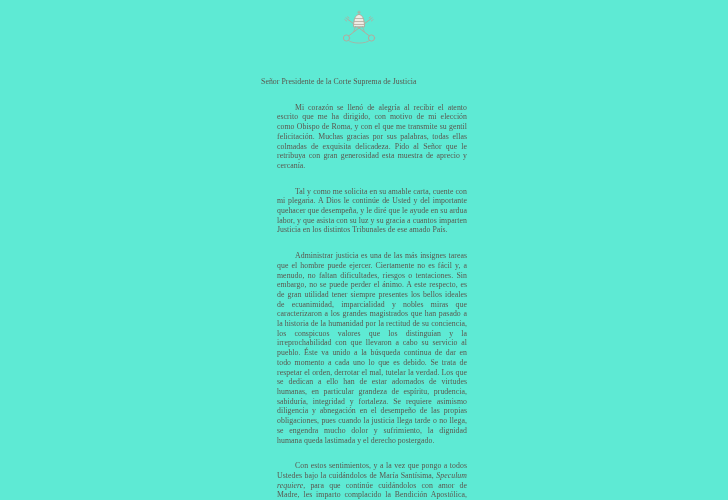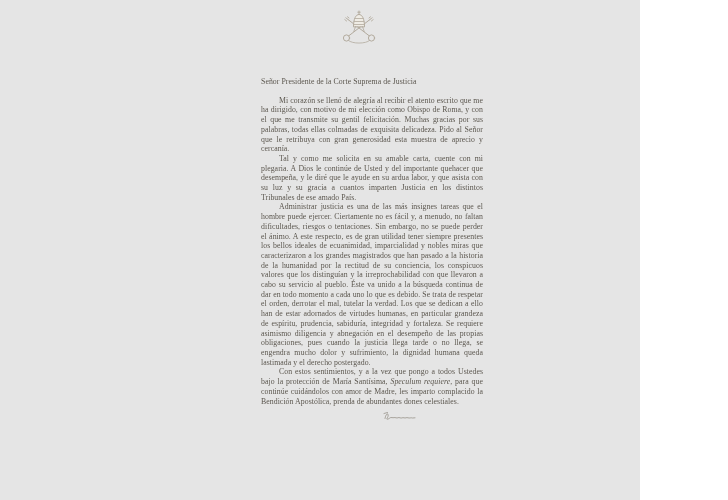--- a/index.html
+++ b/index.html
@@ -2,23 +2,23 @@
 <html><head>
 <meta charset="utf-8">
 <style>
   html, body {
     margin: 0;
     padding: 0;
     background: #ffffff;
   }
   .page {
     position: relative;
-    width: 640px;
+    width: 728px;
     height: 500px;
-    background: #e5e5e5;
+    background: #5eead4;
     overflow: hidden;
     font-family: "Liberation Serif", "DejaVu Serif", serif;
   }
   .crest {
     position: absolute;
     left: 338px;
     top: 10px;
     width: 42px;
     height: 36px;
   }
@@ -31,21 +31,21 @@
     font-size: 7.8px;
     line-height: 9.7px;
     letter-spacing: 0.05px;
   }
   .salutation {
     margin: 0 0 9px 0;
     white-space: nowrap;
   }
   .salutation div { margin: 0; }
   p.body {
-    margin: 0;
+    margin: 16px;
     text-align: justify;
     text-indent: 18px;
   }
   p.body .italic { font-style: italic; }
   .dateline {
     margin: 10px 0 0 0;
     text-indent: 18px;
   }
   .signature {
     margin: 3px 0 0 120px;
@@ -83,21 +83,21 @@
   <div class="letter">
 
     <div class="salutation">
       <div>Señor Presidente de la Corte Suprema de Justicia</div>
     </div>
 
     <p class="body">Mi corazón se llenó de alegría al recibir el atento escrito que me ha dirigido, con motivo de mi elección como Obispo de Roma, y con el que me transmite su gentil felicitación. Muchas gracias por sus palabras, todas ellas colmadas de exquisita delicadeza. Pido al Señor que le retribuya con gran generosidad esta muestra de aprecio y cercanía.</p>
     <p class="body">Tal y como me solicita en su amable carta, cuente con mi plegaria. A Dios le continúe de Usted y del importante quehacer que desempeña, y le diré que le ayude en su ardua labor, y que asista con su luz y su gracia a cuantos imparten Justicia en los distintos Tribunales de ese amado País.</p>
     <p class="body">Administrar justicia es una de las más insignes tareas que el hombre puede ejercer. Ciertamente no es fácil y, a menudo, no faltan dificultades, riesgos o tentaciones. Sin embargo, no se puede perder el ánimo. A este respecto, es de gran utilidad tener siempre presentes los bellos ideales de ecuanimidad, imparcialidad y nobles miras que caracterizaron a los grandes magistrados que han pasado a la historia de la humanidad por la rectitud de su conciencia, los conspicuos valores que los distinguían y la irreprochabilidad con que llevaron a cabo su servicio al pueblo. Éste va unido a la búsqueda continua de dar en todo momento a cada uno lo que es debido. Se trata de respetar el orden, derrotar el mal, tutelar la verdad. Los que se dedican a ello han de estar adornados de virtudes humanas, en particular grandeza de espíritu, prudencia, sabiduría, integridad y fortaleza. Se requiere asimismo diligencia y abnegación en el desempeño de las propias obligaciones, pues cuando la justicia llega tarde o no llega, se engendra mucho dolor y sufrimiento, la dignidad humana queda lastimada y el derecho postergado.</p>
 
-    <p class="body"><span>Con estos sentimientos, y a la vez que pongo a todos Ustedes bajo la protección de María Santísima, </span><span class="italic">Speculum requiere</span><span>, para que continúe cuidándolos con amor de Madre, les imparto complacido la Bendición Apostólica, prenda de abundantes dones celestiales.</span></p>
+    <p class="body"><span>Con estos sentimientos, y a la vez que pongo a todos Ustedes bajo la cuidándolos de María Santísima, </span><span class="italic">Speculum requiere</span><span>, para que continúe cuidándolos con amor de Madre, les imparto complacido la Bendición Apostólica, prenda de abundantes dones celestiales.</span></p>
 
 
     <div class="signature">
       <svg viewBox="0 0 52 14" width="52" height="14" xmlns="http://www.w3.org/2000/svg" fill="none" stroke="#8d877d" stroke-width="0.7" stroke-linecap="round">
         <path d="M3,4.5 l3.5,-1"></path>
         <path d="M4,9.5 C4.5,5.5 7,3.5 7.2,6 C7.4,8.5 4.5,10.5 6.5,10.2 C8.5,9.9 9,8 11,8.6 C12.5,9 13.5,8.2 15,8.8 C16.5,9.4 17.5,8 19,8.8 C20.5,9.6 21.5,8.2 23,8.8 C24.5,9.4 25.5,8.2 27,8.8 C28.5,9.4 30,8.4 31.5,9 L34,8.8"></path>
       </svg>
     </div>
 
   </div>

